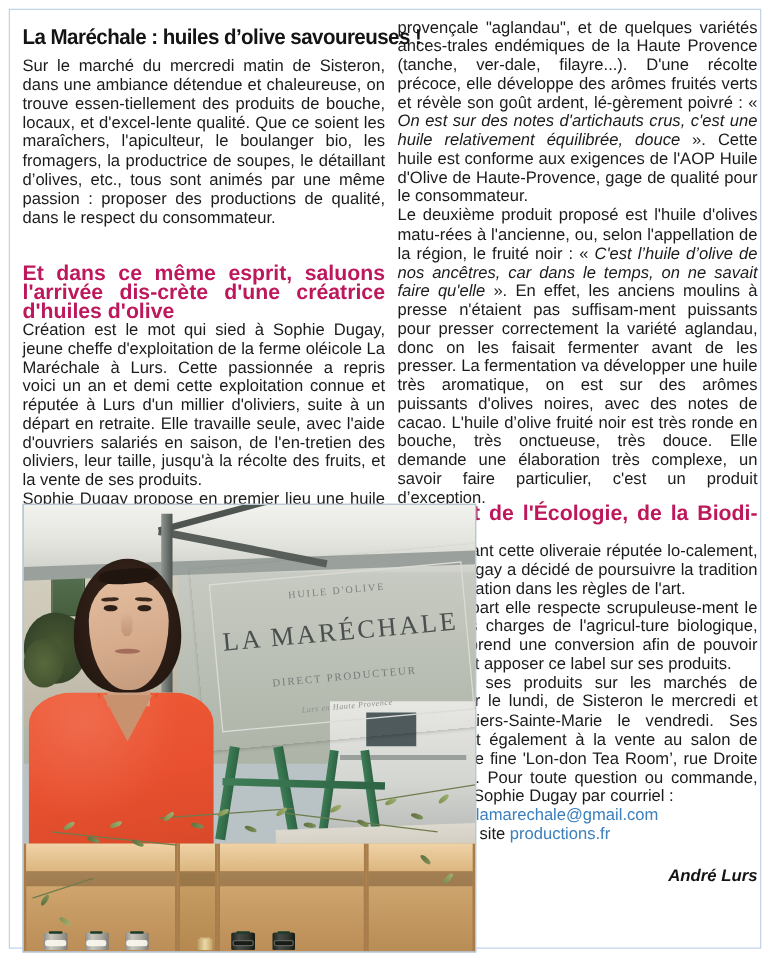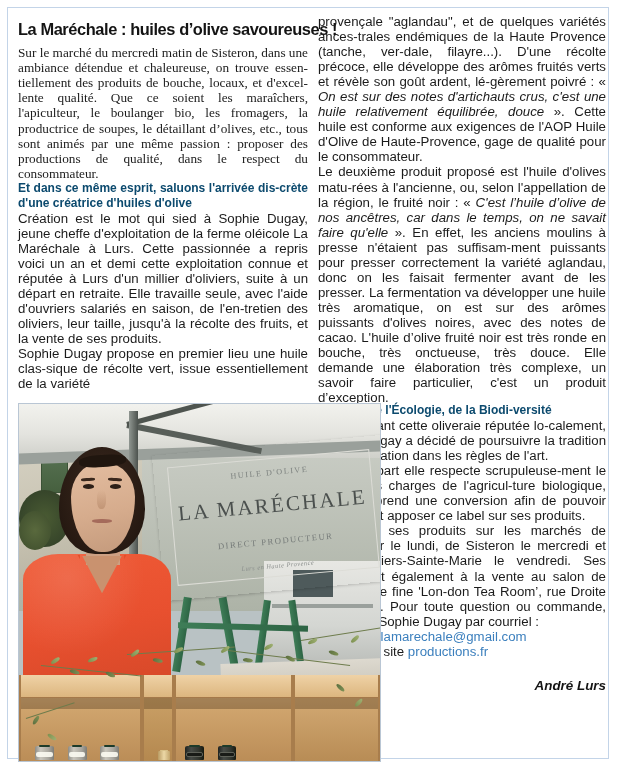--- a/index.html
+++ b/index.html
@@ -66,29 +66,29 @@
     font-size: 13.25px;
     line-height: 15.05px;
     margin: 0 0 0 0;
     text-align: justify;
     text-justify: inter-word;
     color: #1b1b1b;
     hyphens: manual;
   }
   p.body + p.body { margin-top: 0; }
 
-  p.gap-after { margin-bottom: 0; font-family: Liberation Serif, serif; }
+  p.gap-after { margin-bottom: 30px; }
 
   h2.subhead {
-    font-size: 12px;
+    font-size: 17px;
     line-height: 15.05px;
     font-weight: bold;
     margin: 0 0 0 0;
     text-align: justify;
-    color: #0c4a6e;
+    color: #be185d;
   }
 
   .ital { font-style: italic; }
 
   a.link, .link {
     color: #3b7fbd;
     text-decoration: none;
   }
 
   .byline {

